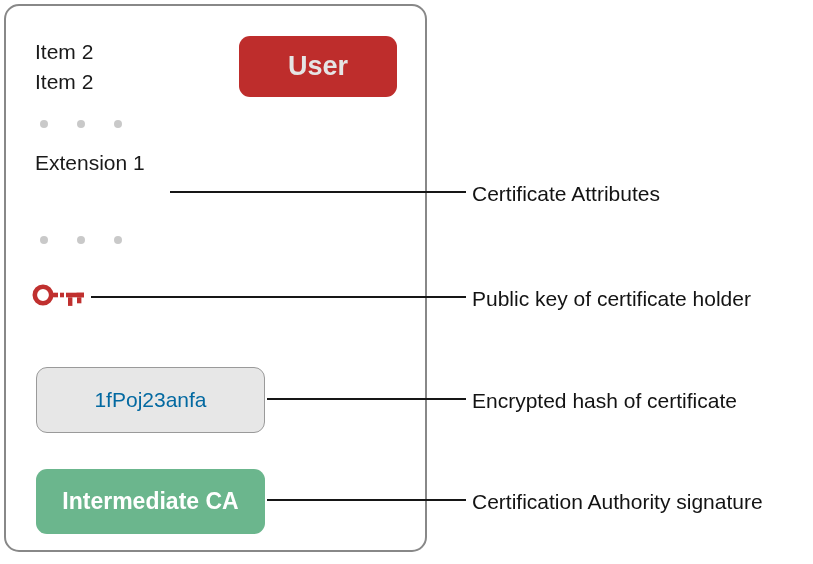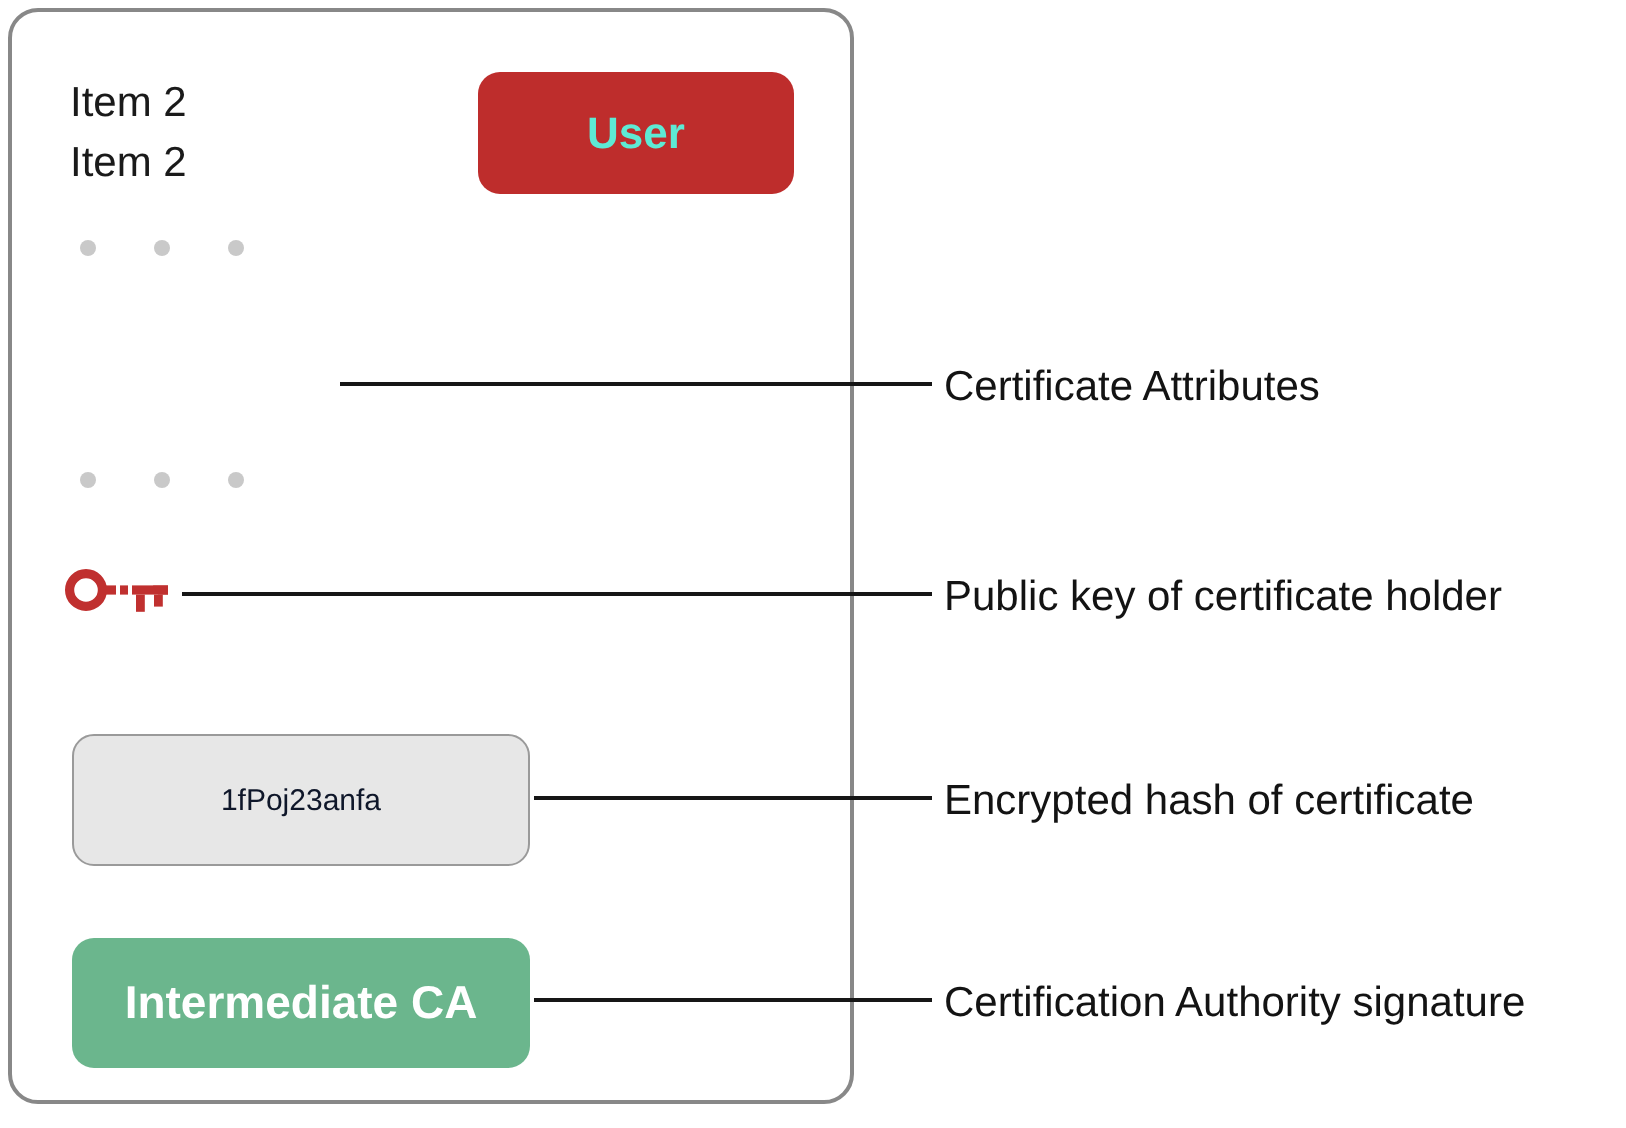--- a/index.html
+++ b/index.html
@@ -71,35 +71,35 @@
     border-radius: 11px;
   }
   #user-box {
     left: 239px;
     top: 36px;
     width: 158px;
     height: 61px;
     background: #be2d2c;
   }
   #user-box .pill-label {
-    color: #5eead4;
-    font-size: 22px;
+    color: #e5e5e5;
+    font-size: 27px;
     font-weight: bold;
   }
   #hash-box {
     left: 36px;
     top: 367px;
     width: 229px;
     height: 66px;
     background: #e7e7e7;
     border: 1.5px solid #9a9a9a;
   }
   #hash-box .pill-label {
-    color: #0f172a;
-    font-size: 15px;
+    color: #0369a1;
+    font-size: 21px;
     font-weight: normal;
   }
   #ca-box {
     left: 36px;
     top: 469px;
     width: 229px;
     height: 65px;
     background: #6bb68d;
   }
   #ca-box .pill-label {
@@ -150,20 +150,21 @@
 
   <div class="field-text" id="item-1">Item 2</div>
   <div class="field-text" id="item-2">Item 2</div>
 
   <div class="dots-row" id="dots-row-1">
     <span class="dot"></span>
     <span class="dot"></span>
     <span class="dot"></span>
   </div>
 
+  <div class="field-text" id="ext-1">Extension 1</div>
 
   <div class="dots-row" id="dots-row-2">
     <span class="dot"></span>
     <span class="dot"></span>
     <span class="dot"></span>
   </div>
 
   <div class="pill" id="user-box">
     <span class="pill-label">User</span>
   </div>

